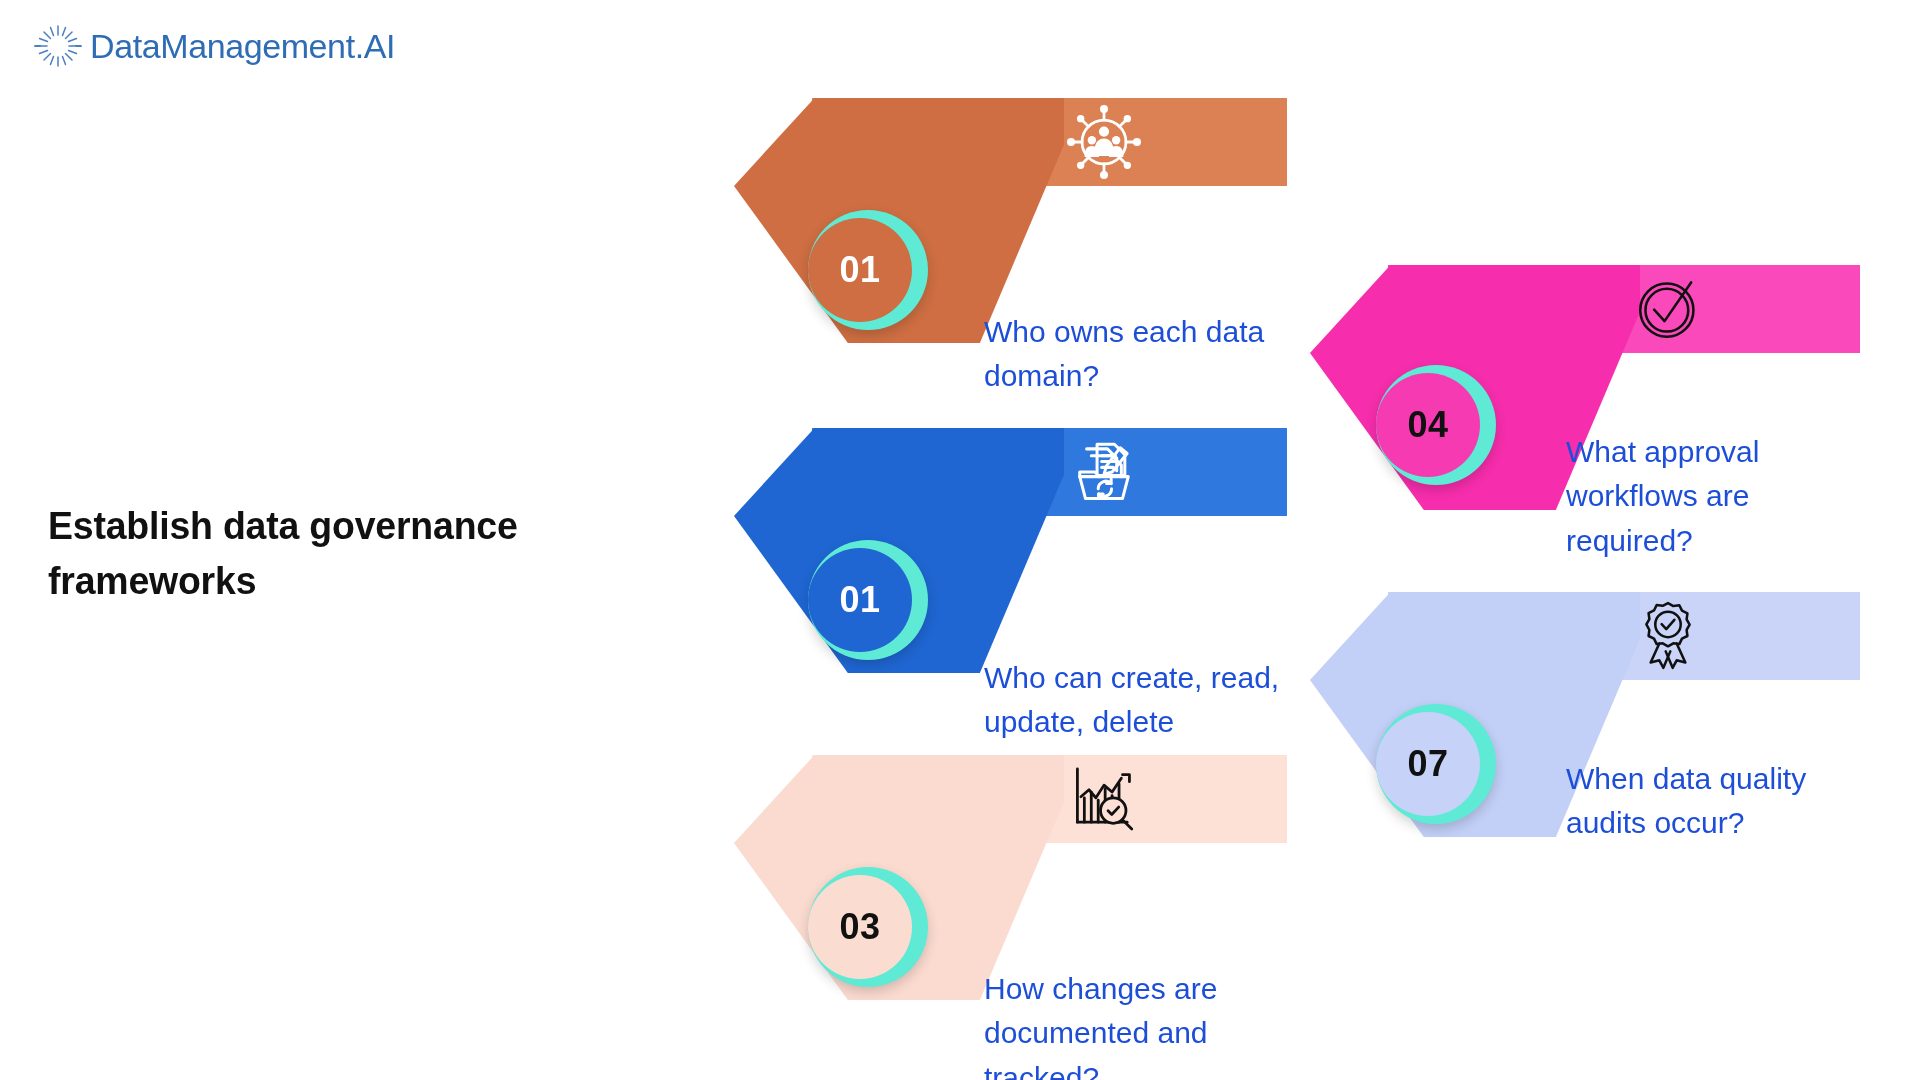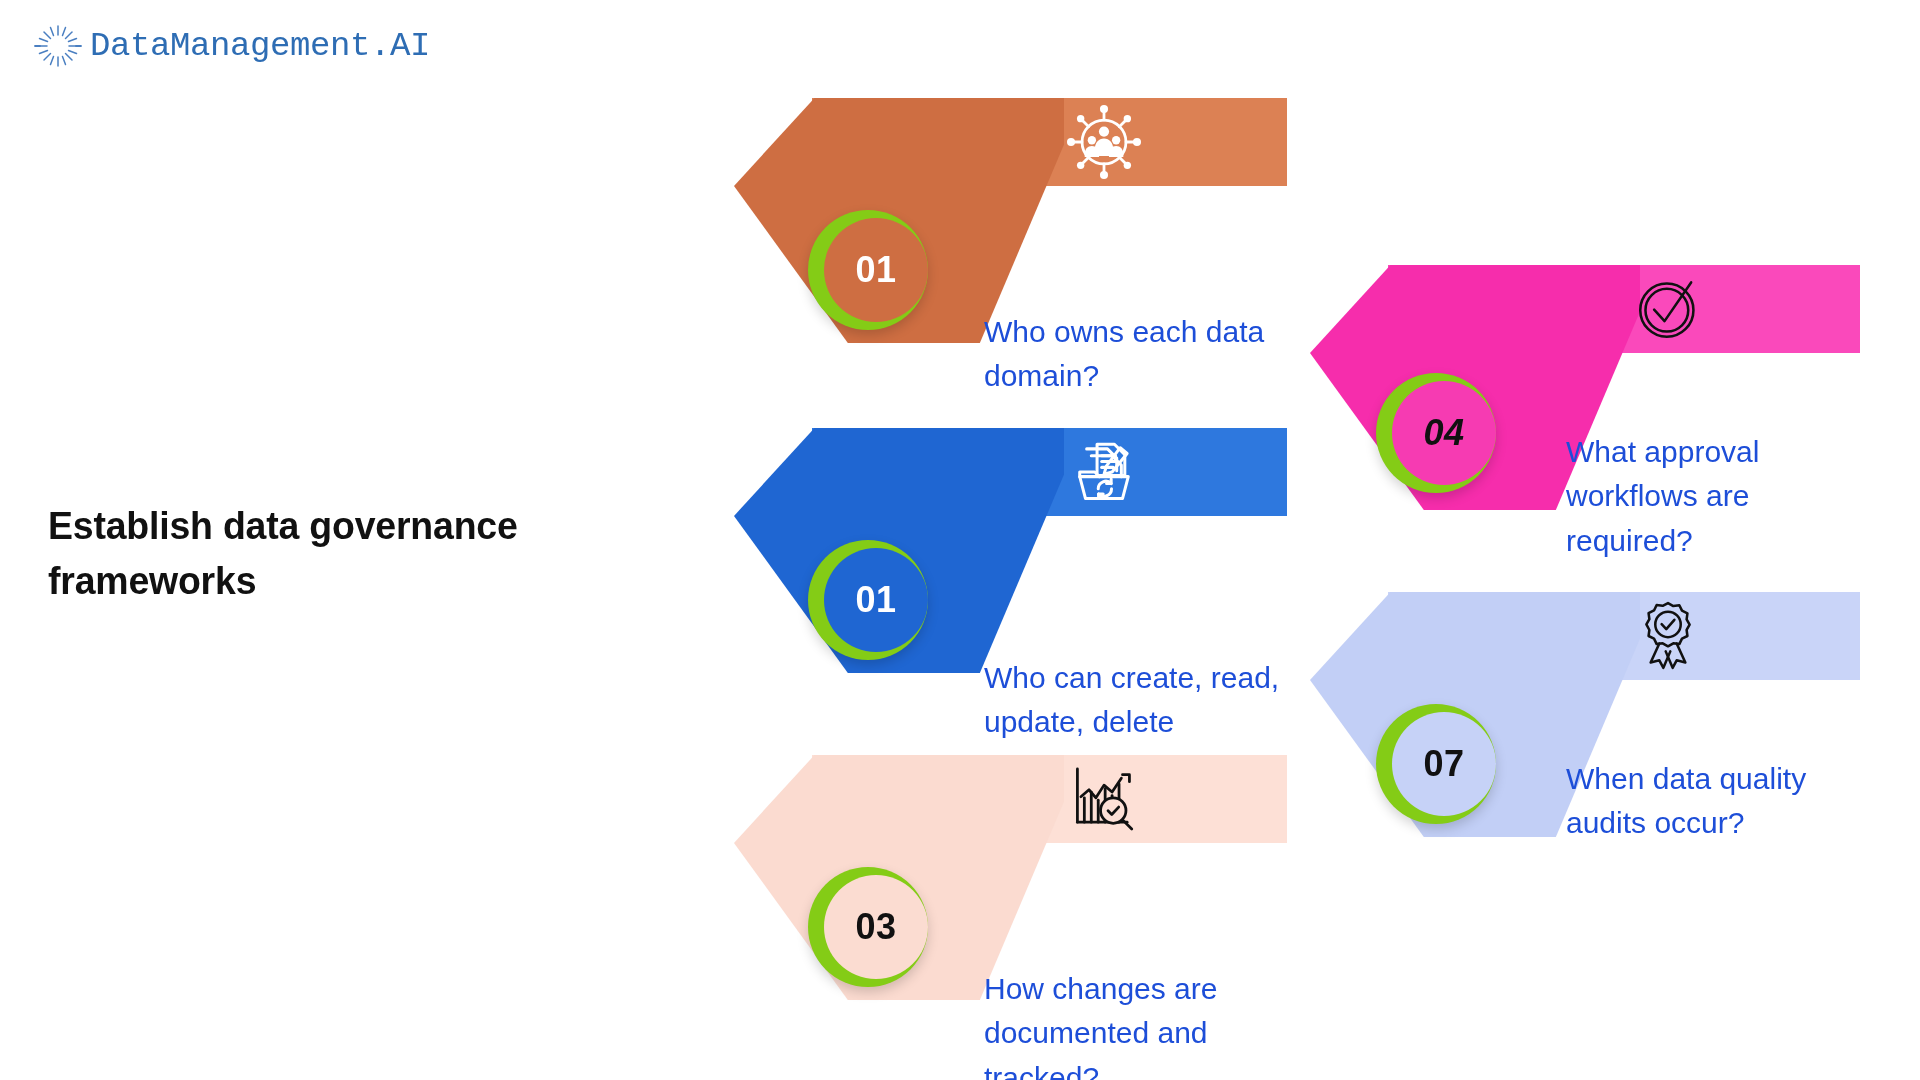--- a/index.html
+++ b/index.html
@@ -23,21 +23,21 @@
   .logo {
     position: absolute;
     left: 34px;
     top: 22px;
     display: flex;
     align-items: center;
     gap: 8px;
   }
   .logo-mark { width: 48px; height: 48px; display: block; }
   .logo-text {
-    font-family: Liberation Mono, monospace;
+    font-family: Liberation Sans, sans-serif;
     font-size: 34px;
     font-weight: 400;
     letter-spacing: -0.4px;
     color: #2E6DB4;
     white-space: nowrap;
   }
 
   
   .headline {
     position: absolute;
@@ -94,25 +94,25 @@
     justify-content: center;
   }
   .icon-wrap svg { width: 100%; height: 100%; display: block; }
 
   
   .badge {
     position: absolute;
     width: 120px;
     height: 120px;
     border-radius: 50%;
-    background: #84cc16;
+    background: #5eead4;
     box-shadow: 0 5px 12px rgba(0,0,0,0.17);
     display: flex;
     align-items: center;
-    justify-content: flex-end;
+    justify-content: flex-start;
   }
   .badge-inner {
     width: 104px;
     height: 104px;
     border-radius: 50%;
     display: flex;
     align-items: center;
     justify-content: center;
     font-family: "Liberation Sans", sans-serif;
     font-weight: 700;
@@ -144,21 +144,21 @@
 
   #card-03 { left: 812px; top: 755px; width: 475px; }
   #card-03 .banner      { width: 475px; }
   #card-03 .icon-wrap   { left: 255px; }
   #card-03 .badge       { left: -4px;  top: 112px; }
   #card-03 .card-text   { left: 172px; top: 212px; width: 310px; }
 
   #card-04 { left: 1388px; top: 265px; width: 472px; }
   #card-04 .banner      { width: 472px; }
   #card-04 .icon-wrap   { left: 243px; }
-  #card-04 .badge       { left: -12px; top: 108px; font-style: italic; }
+  #card-04 .badge       { left: -12px; top: 100px; }
   #card-04 .card-text   { left: 178px; top: 165px; width: 270px; }
 
   #card-05 { left: 1388px; top: 592px; width: 472px; }
   #card-05 .banner      { width: 472px; }
   #card-05 .icon-wrap   { left: 243px; }
   #card-05 .badge       { left: -12px; top: 112px; }
   #card-05 .card-text   { left: 178px; top: 165px; width: 250px; }
 </style>
 </head>
 <body>

